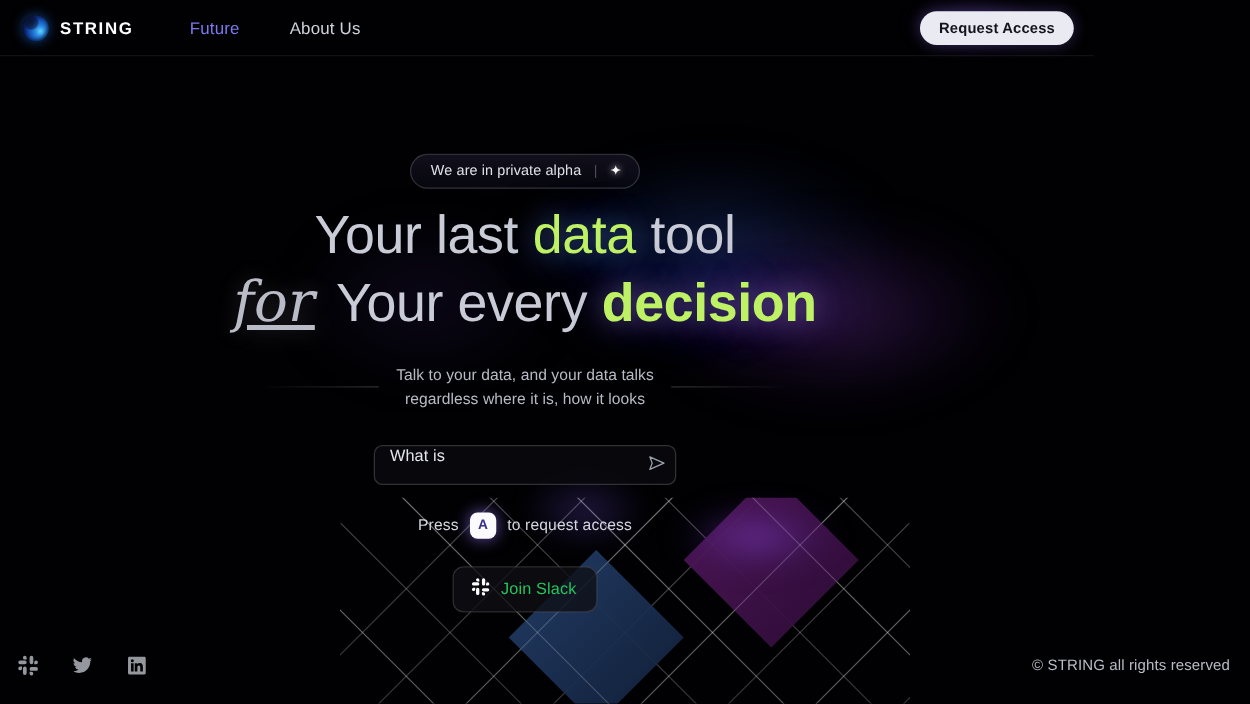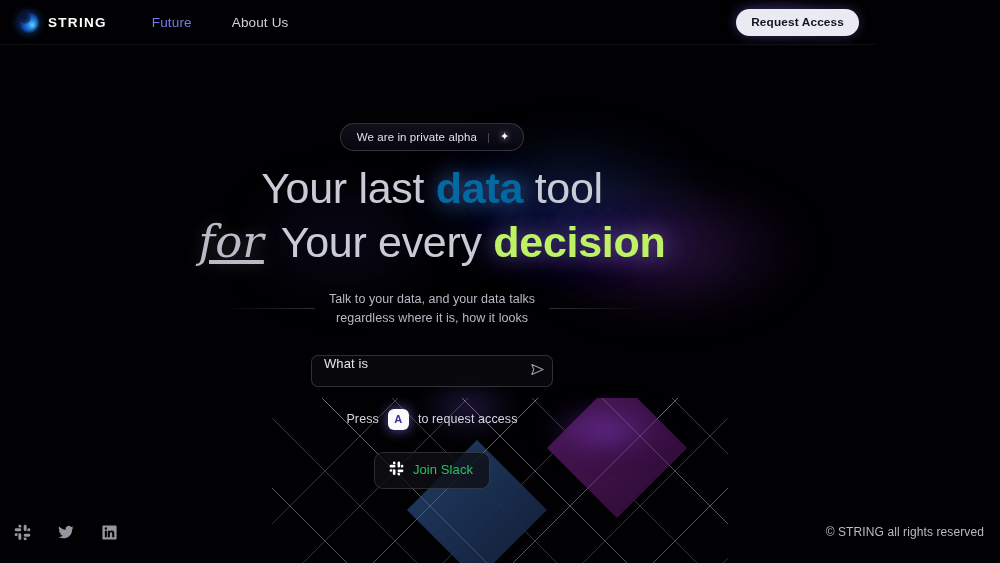--- a/index.html
+++ b/index.html
@@ -91,21 +91,21 @@
     position:relative;
     background:#e9eaf2; color:#14141c;
     border:none; border-radius:20px;
     padding:6px 15px 7px;
     font-size:11.8px; font-weight:bold; font-family:"Liberation Sans", sans-serif;
     letter-spacing:0.15px; cursor:pointer;
     box-shadow:0 0 12px rgba(140,110,230,0.35);
   }
 
   
-  .hero { position:absolute; left:12px; top:45px; width:840px; text-align:center; z-index:10; }
+  .hero { position:absolute; left:0; top:45px; width:840px; text-align:center; z-index:10; }
 
   .badge {
     display:inline-flex; align-items:center; gap:10px;
     margin-top:78px;
     padding:6px 14px 7px 16px;
     border:1px solid rgba(255,255,255,0.16);
     border-radius:16px;
     background:linear-gradient(180deg, rgba(30,28,48,0.55), rgba(14,13,25,0.5));
     font-size:11.5px; color:#dfe1ea; letter-spacing:0.1px;
     cursor:pointer;
@@ -117,21 +117,21 @@
   .hl-line1 {
     font-size:43px; line-height:1.0; letter-spacing:-0.3px;
     color:#c9ccd6; font-weight:300;
   }
   .hl-line2 {
     font-size:43px; line-height:1.0; letter-spacing:-0.3px;
     color:#c9ccd6; font-weight:300; margin-top:9px;
     position:relative; display:block;
   }
   .hl-strong-blue {
-    font-weight:bold; color:#0369a1;
+    font-weight:normal; color:#bef264;
     text-shadow:0 0 22px rgba(120,165,255,0.55), 0 0 42px rgba(60,110,230,0.35);
   }
   .hl-strong-purple {
     font-weight:bold; color:#bef264;
     text-shadow:0 0 22px rgba(185,150,255,0.5), 0 0 44px rgba(130,70,220,0.35);
   }
   .hl-for {
     font-family:"DejaVu Serif", serif;
     font-style:italic; font-weight:400;
     font-size:45px; color:#b9bcc7;

